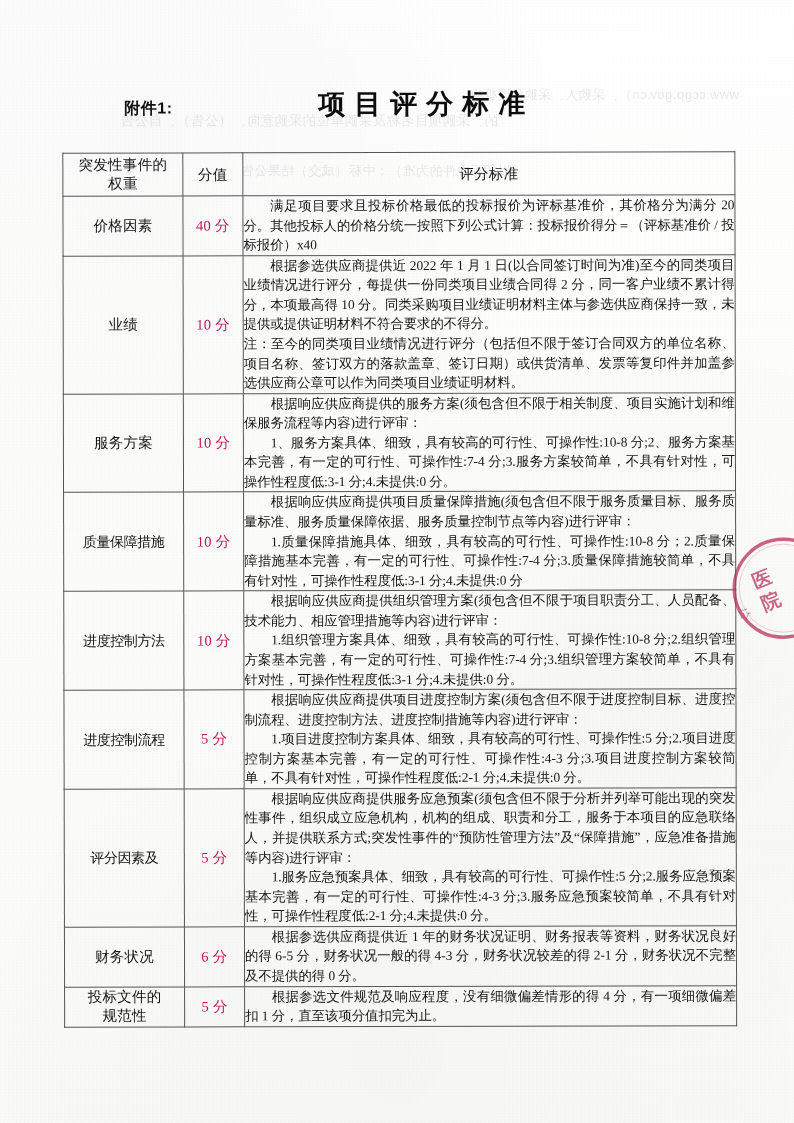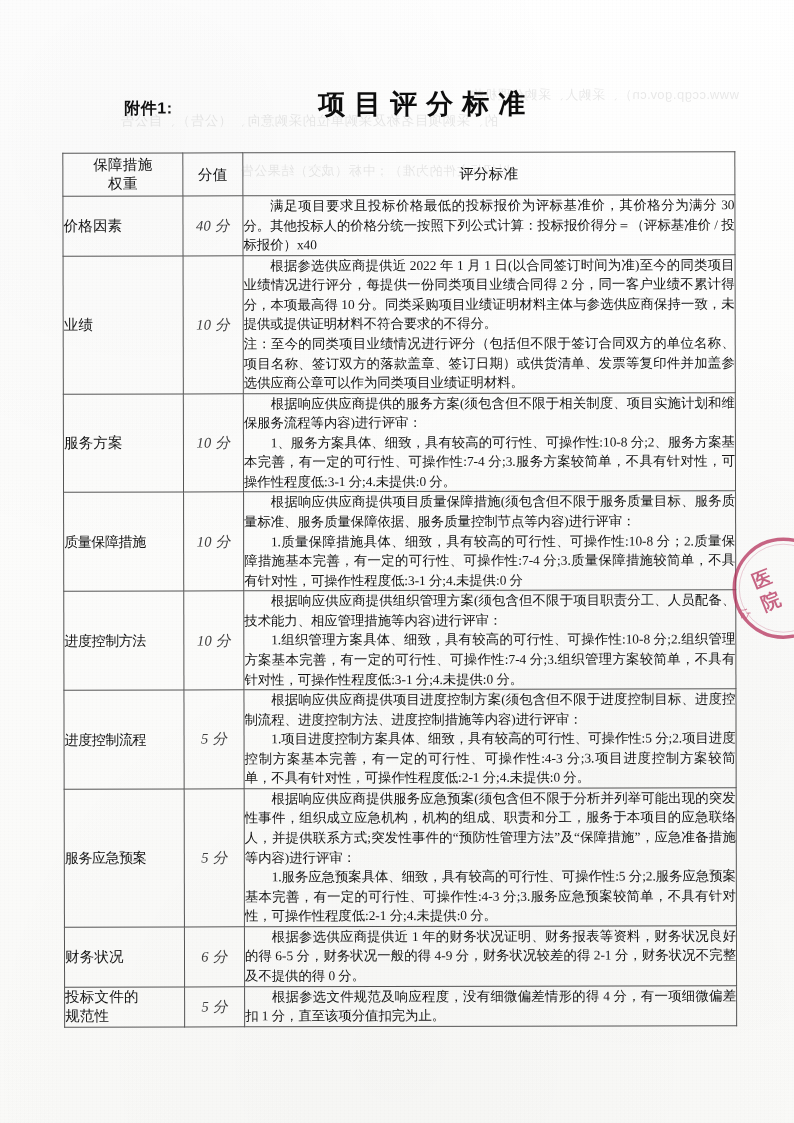--- a/index.html
+++ b/index.html
@@ -126,36 +126,36 @@
     font-weight: normal;
     font-size: 14.5px;
     color: #141414;
     height: 42px;
     line-height: 1.28;
     letter-spacing: .3px;
   }
   thead th.th-crit { font-size: 14.5px; }
 
   td.factor-cell {
+    text-align: center;
     font-family: "Liberation Sans", "DejaVu Sans", sans-serif;
     font-size: 14.5px;
     line-height: 1.32;
     color: #141414;
     letter-spacing: .2px;
     padding: 4px 2px;
   }
   td.factor-cell.tight { letter-spacing: -0.4px; font-size: 14px; }
 
   td.score-cell {
     text-align: center;
     font-family: "Liberation Serif", "DejaVu Serif", serif;
     font-size: 14.5px;
-    color: #404040;
+    color: #be185d;
     letter-spacing: .3px;
-    font-style: italic;
   }
 
   td.crit-cell {
     font-family: "Liberation Serif", "DejaVu Serif", serif;
     font-size: 13.4px;
     line-height: 1.46;
     color: #141414;
     text-align: justify;
     text-justify: inter-character;
     padding: 5px 6px 5px 7px;
@@ -205,34 +205,34 @@
 
   <table class="score-table">
     <colgroup>
       <col class="c-factor">
       <col class="c-score">
       <col class="c-crit">
     </colgroup>
     <thead>
       <tr>
         <th>
-          <div>保障措施</div>
+          <div>突发性事件的</div>
           <div>权重</div>
         </th>
         <th>分值</th>
         <th class="th-crit">评分标准</th>
       </tr>
     </thead>
     <tbody>
 
       <tr>
         <td class="factor-cell">价格因素</td>
         <td class="score-cell">40 分</td>
         <td class="crit-cell">
-          <p class="indent">满足项目要求且投标价格最低的投标报价为评标基准价，其价格分为满分 30 分。其他投标人的价格分统一按照下列公式计算：投标报价得分＝（评标基准价 / 投标报价）x40</p>
+          <p class="indent">满足项目要求且投标价格最低的投标报价为评标基准价，其价格分为满分 20 分。其他投标人的价格分统一按照下列公式计算：投标报价得分＝（评标基准价 / 投标报价）x40</p>
         </td>
       </tr>
 
       <tr>
         <td class="factor-cell">业绩</td>
         <td class="score-cell">10 分</td>
         <td class="crit-cell">
           <p class="indent">根据参选供应商提供近 2022 年 1 月 1 日(以合同签订时间为准)至今的同类项目业绩情况进行评分，每提供一份同类项目业绩合同得 2 分，同一客户业绩不累计得分，本项最高得 10 分。同类采购项目业绩证明材料主体与参选供应商保持一致，未提供或提供证明材料不符合要求的不得分。</p>
           <p>注：至今的同类项目业绩情况进行评分（包括但不限于签订合同双方的单位名称、项目名称、签订双方的落款盖章、签订日期）或供货清单、发票等复印件并加盖参选供应商公章可以作为同类项目业绩证明材料。</p>
         </td>
@@ -268,33 +268,33 @@
       <tr>
         <td class="factor-cell tight">进度控制流程</td>
         <td class="score-cell">5 分</td>
         <td class="crit-cell">
           <p class="indent">根据响应供应商提供项目进度控制方案(须包含但不限于进度控制目标、进度控制流程、进度控制方法、进度控制措施等内容)进行评审：</p>
           <p class="indent">1.项目进度控制方案具体、细致，具有较高的可行性、可操作性:5 分;2.项目进度控制方案基本完善，有一定的可行性、可操作性:4-3 分;3.项目进度控制方案较简单，不具有针对性，可操作性程度低:2-1 分;4.未提供:0 分。</p>
         </td>
       </tr>
 
       <tr>
-        <td class="factor-cell tight">服务应急预案</td>
+        <td class="factor-cell tight">评分因素及</td>
         <td class="score-cell">5 分</td>
         <td class="crit-cell">
           <p class="indent">根据响应供应商提供服务应急预案(须包含但不限于分析并列举可能出现的突发性事件，组织成立应急机构，机构的组成、职责和分工，服务于本项目的应急联络人，并提供联系方式;突发性事件的“预防性管理方法”及“保障措施”，应急准备措施等内容)进行评审：</p>
           <p class="indent">1.服务应急预案具体、细致，具有较高的可行性、可操作性:5 分;2.服务应急预案基本完善，有一定的可行性、可操作性:4-3 分;3.服务应急预案较简单，不具有针对性，可操作性程度低:2-1 分;4.未提供:0 分。</p>
         </td>
       </tr>
 
       <tr>
         <td class="factor-cell">财务状况</td>
         <td class="score-cell">6 分</td>
         <td class="crit-cell">
-          <p class="indent">根据参选供应商提供近 1 年的财务状况证明、财务报表等资料，财务状况良好的得 6-5 分，财务状况一般的得 4-9 分，财务状况较差的得 2-1 分，财务状况不完整及不提供的得 0 分。</p>
+          <p class="indent">根据参选供应商提供近 1 年的财务状况证明、财务报表等资料，财务状况良好的得 6-5 分，财务状况一般的得 4-3 分，财务状况较差的得 2-1 分，财务状况不完整及不提供的得 0 分。</p>
         </td>
       </tr>
 
       <tr>
         <td class="factor-cell">
           <div>投标文件的</div>
           <div>规范性</div>
         </td>
         <td class="score-cell">5 分</td>
         <td class="crit-cell">

